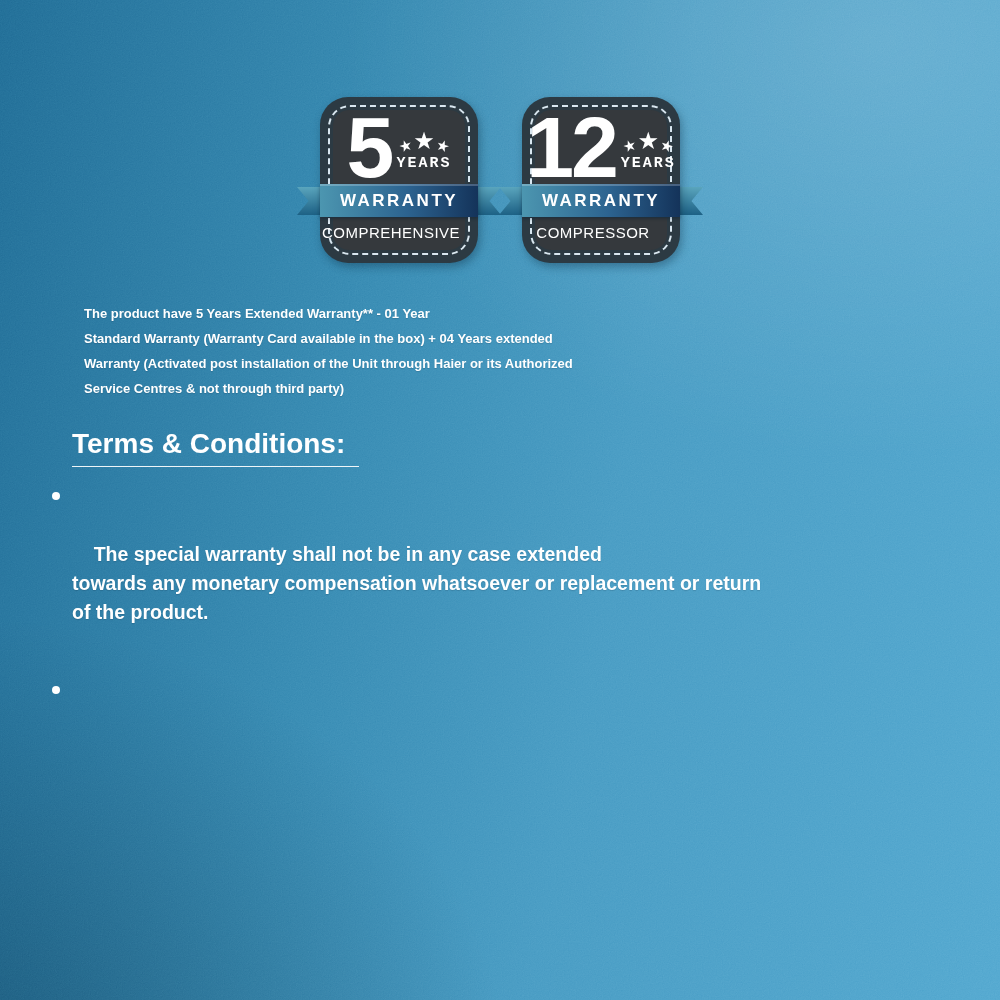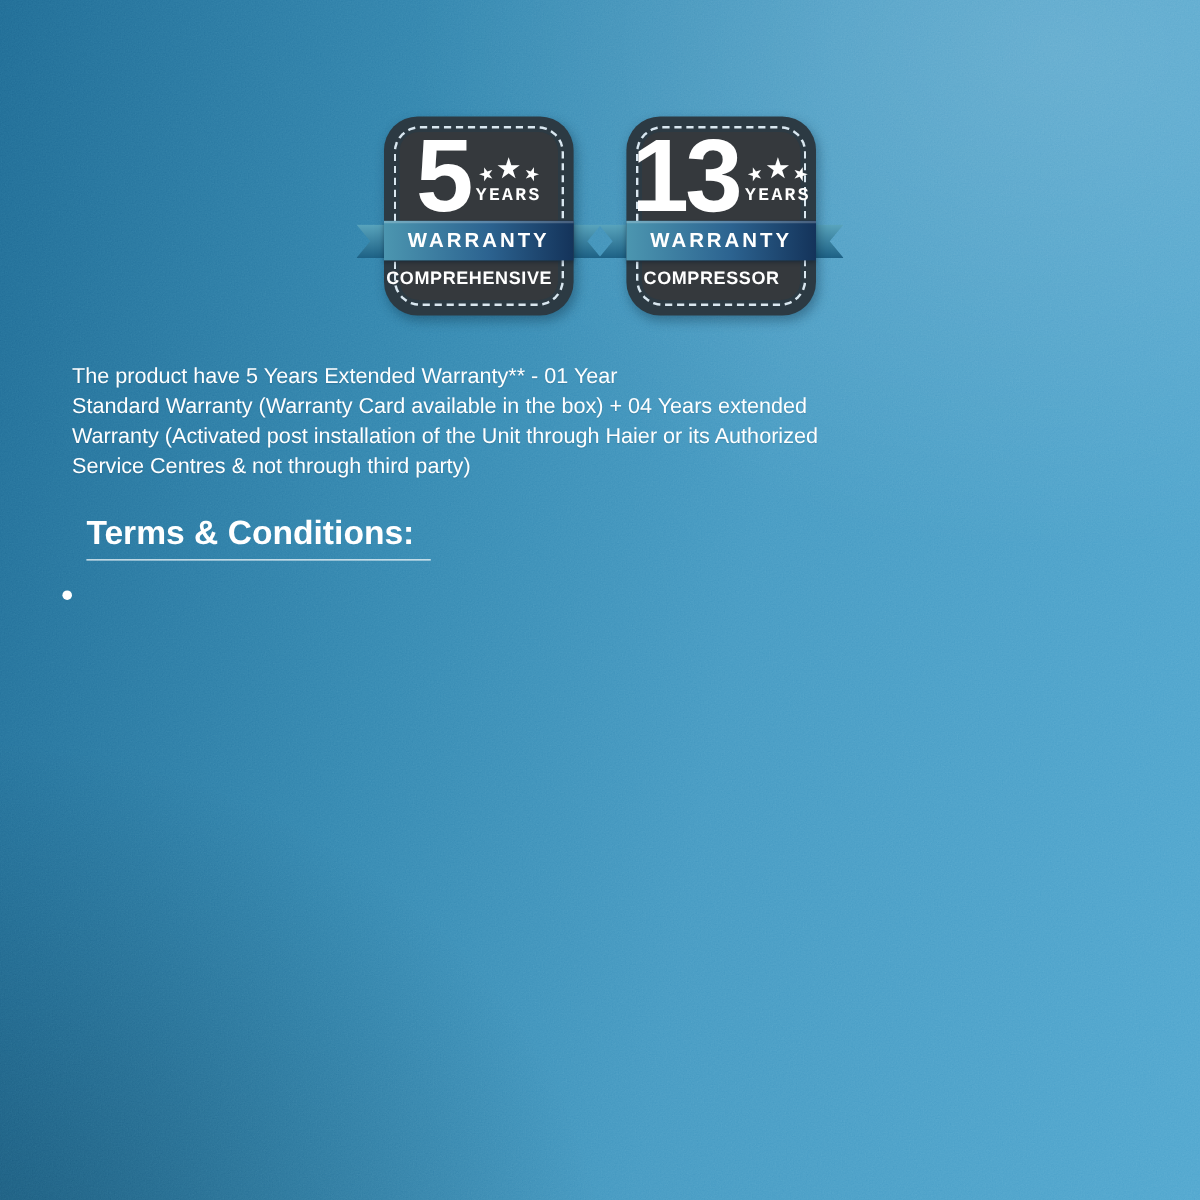--- a/index.html
+++ b/index.html
@@ -35,25 +35,25 @@
   .star-left{font-size:15px;transform:rotate(-18deg) translateY(-1px);}
   .star-mid{font-size:24px;transform:translateY(-1px);margin:0 1px;}
   .star-right{font-size:15px;transform:rotate(18deg) translateY(-1px);}
   .years{font-size:15px;font-weight:700;letter-spacing:2px;margin-top:1px;font-family:Liberation Mono, monospace;}
   .ribbon-band{position:absolute;top:87px;left:0;right:0;height:33px;z-index:4;
         background:linear-gradient(90deg,#4c96b0 0%,#2c6390 55%,#14335a 100%);
         box-shadow:inset 0 2px 0 rgba(255,255,255,.22), 0 2px 3px rgba(0,20,40,.3);
         display:flex;align-items:center;justify-content:center;}
   .ribbon-band span{font-size:17px;font-weight:700;letter-spacing:2.5px;}
   .badge-category{position:absolute;top:127px;left:0;right:16px;text-align:center;
-        font-size:15px;font-weight:700;letter-spacing:.5px;z-index:3;}
+        font-size:15px;font-weight:400;letter-spacing:.5px;z-index:3;}
 
   
-  .intro{position:absolute;left:60px;top:301px;font-size:18px;line-height:25px;
-        white-space:pre;font-weight:400;text-shadow:0 1px 1px rgba(10,40,60,.18);}
+  .intro{position:absolute;left:84px;top:301px;font-size:13px;line-height:25px;
+        white-space:pre;font-weight:700;text-shadow:0 1px 1px rgba(10,40,60,.18);}
   .heading{position:absolute;left:72px;top:428px;font-size:28px;font-weight:700;}
   .heading span{display:inline-block;padding:0 14px 6px 0;border-bottom:1.5px solid rgba(255,255,255,.92);}
   .bullets{position:absolute;left:50px;top:482px;margin:0;padding:0;list-style:none;}
   .bullets li{position:relative;padding-left:22px;margin-bottom:20px;
         font-size:19.5px;font-weight:700;line-height:29px;white-space:pre;
         text-shadow:0 1px 1px rgba(10,40,60,.18);}
   .dot{position:absolute;left:2px;top:10px;width:8px;height:8px;border-radius:50%;background:#fff;}
   .footnote{position:absolute;right:30px;top:1013px;font-size:12px;font-weight:700;}
 </style>
 </head>
@@ -95,21 +95,21 @@
   </div>
 
   <div class="badge">
     <div class="tail tail-left"></div>
     <div class="tail tail-right"></div>
     <div class="badge-body">
       <div class="panel-top"></div>
       <div class="panel-bottom"></div>
       <div class="dashed-border"></div>
       <div class="badge-top-content">
-        <span class="badge-number">13</span>
+        <span class="badge-number">12</span>
         <span class="badge-col">
           <span class="stars">
             <span class="star star-left">★</span>
             <span class="star star-mid">★</span>
             <span class="star star-right">★</span>
           </span>
           <span class="years">YEARS</span>
         </span>
       </div>
       <div class="ribbon-band">
@@ -126,17 +126,23 @@
 Warranty (Activated post installation of the Unit through Haier or its Authorized
 Service Centres &amp; not through third party)</div>
 
 <div class="heading">
   <span>Terms &amp; Conditions:</span>
 </div>
 
 <ul class="bullets">
   <li>
     <span class="dot"></span>
+    <span>The special warranty shall not be in any case extended
+towards any monetary compensation whatsoever or replacement or return
+of the product.</span>
+  </li>
+  <li>
+    <span class="dot"></span>
   </li>
 
 </ul>
 
 <div class="footnote">*T&amp;C Apply</div>
 
 </body></html>

